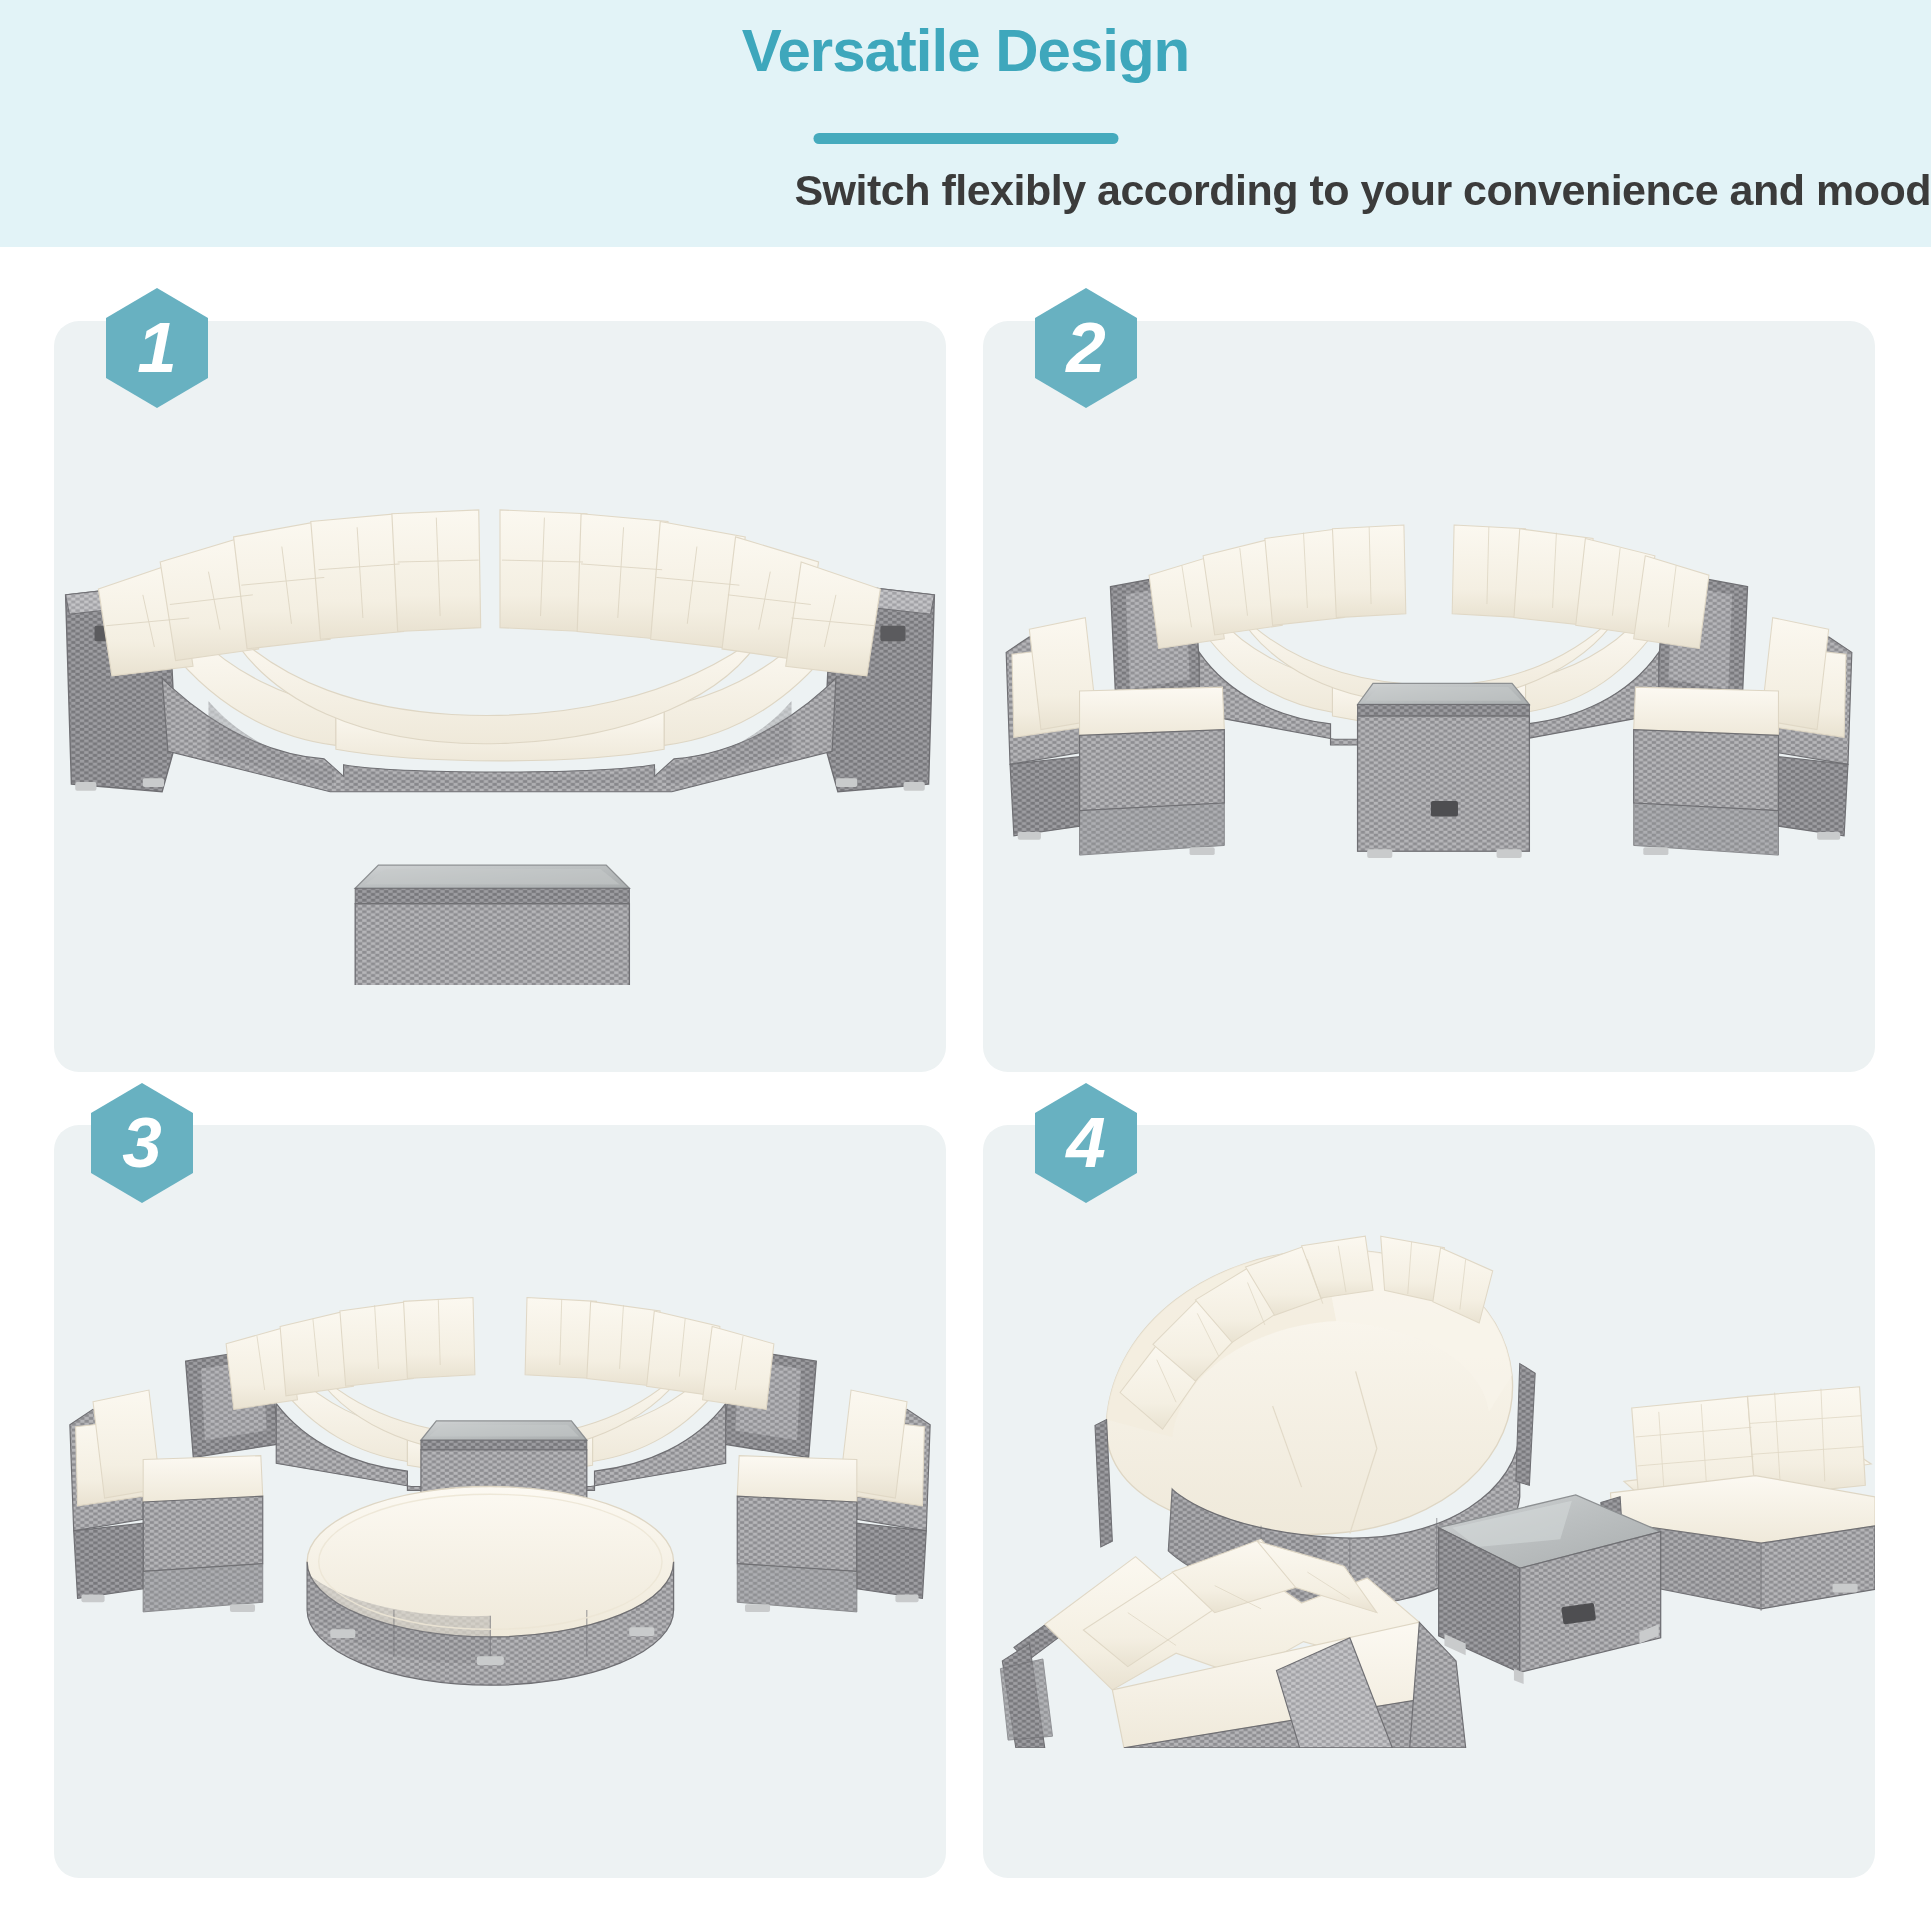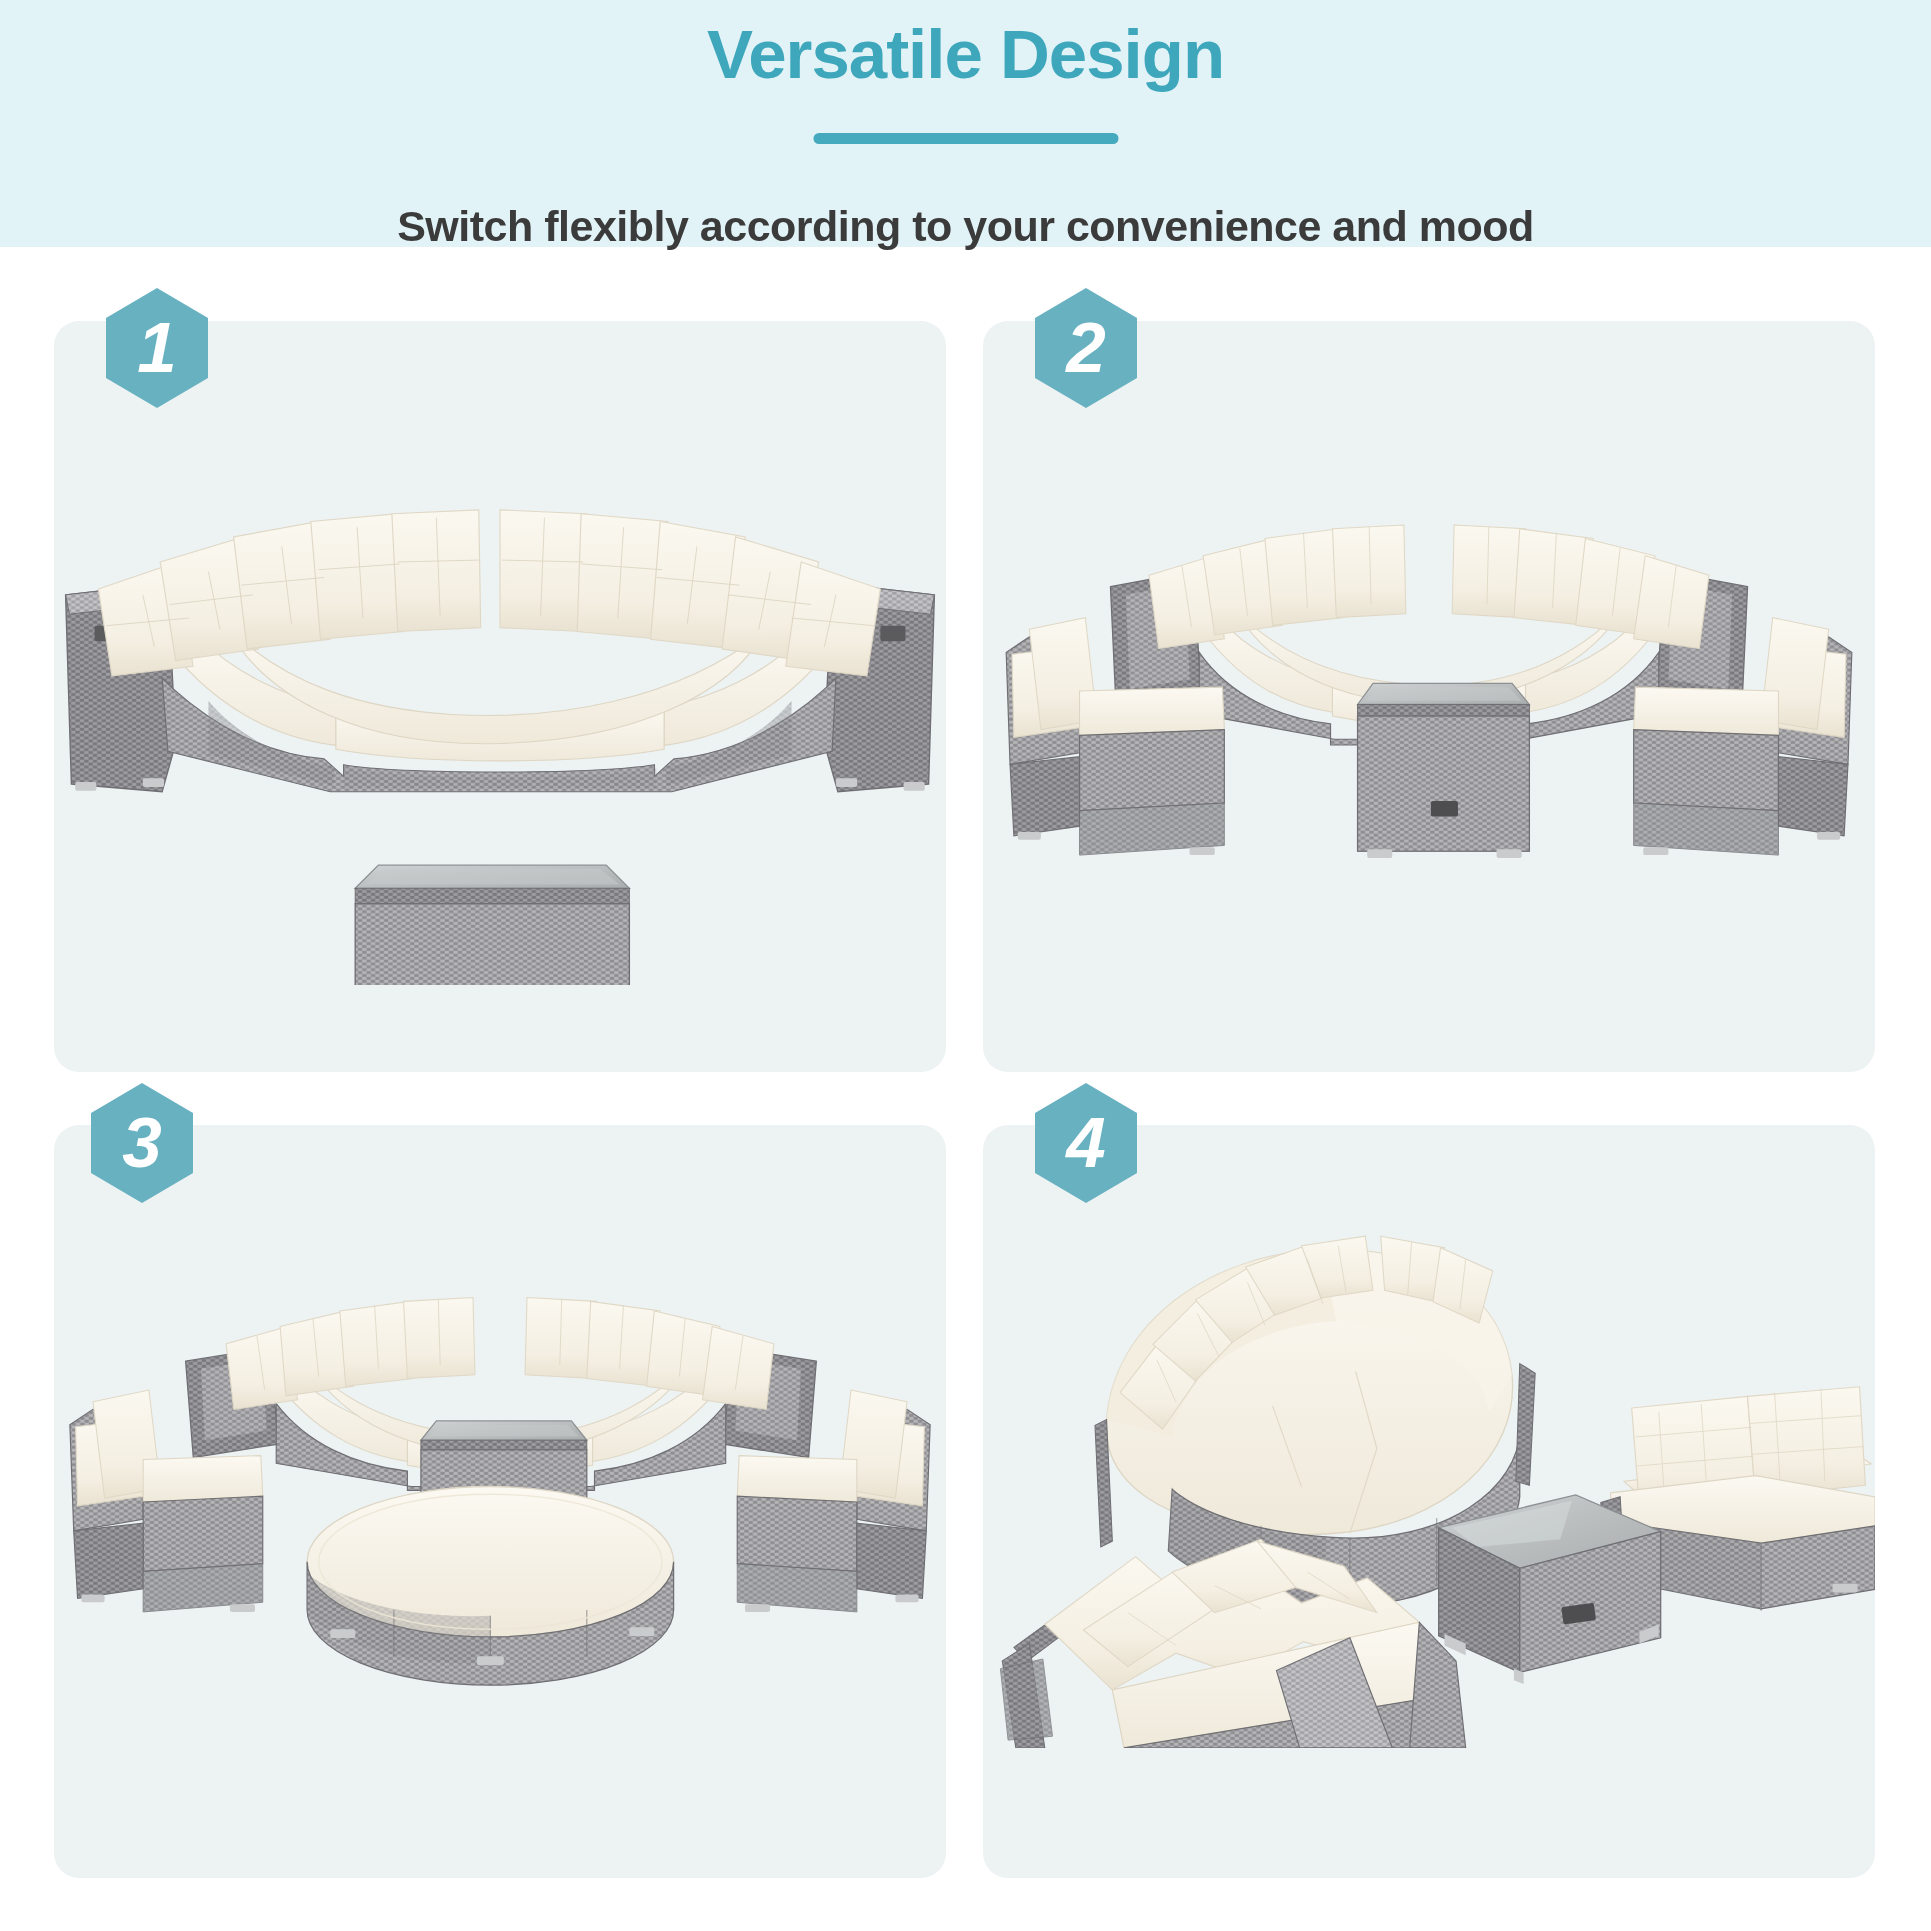--- a/index.html
+++ b/index.html
@@ -20,44 +20,43 @@
     position: absolute;
     left: 0; top: 0;
     width: 1931px; height: 247px;
     background: #e2f3f7;
   }
   .header-title {
     position: absolute;
     left: 0; top: 19.3px;
     width: 1931px;
     text-align: center;
-    font-size: 69px;
+    font-size: 60px;
     font-weight: bold;
     letter-spacing: -1px;
     color: #3ea7bc;
     line-height: 1.05;
   }
   .header-rule {
     position: absolute;
     left: 50%; top: 133px;
     transform: translateX(-50%);
     width: 305px; height: 10.6px;
     border-radius: 5.8px;
     background: #45aabd;
   }
   .header-sub {
     position: absolute;
     left: 0; top: 166px;
     width: 1931px;
-    text-align: center;
+    text-align: right;
     font-size: 43px;
     font-weight: bold;
     color: #3b3b3b;
     letter-spacing: -0.5px;
-    margin-top: 36px;
   }
 
   
   .panel {
     position: absolute;
     background: #edf2f3;
     border-radius: 25px;
   }
   #panel-1 { left: 54px;   top: 321px;  width: 892px; height: 751px; }
   #panel-2 { left: 983px; top: 321px;  width: 892px; height: 751px; }

